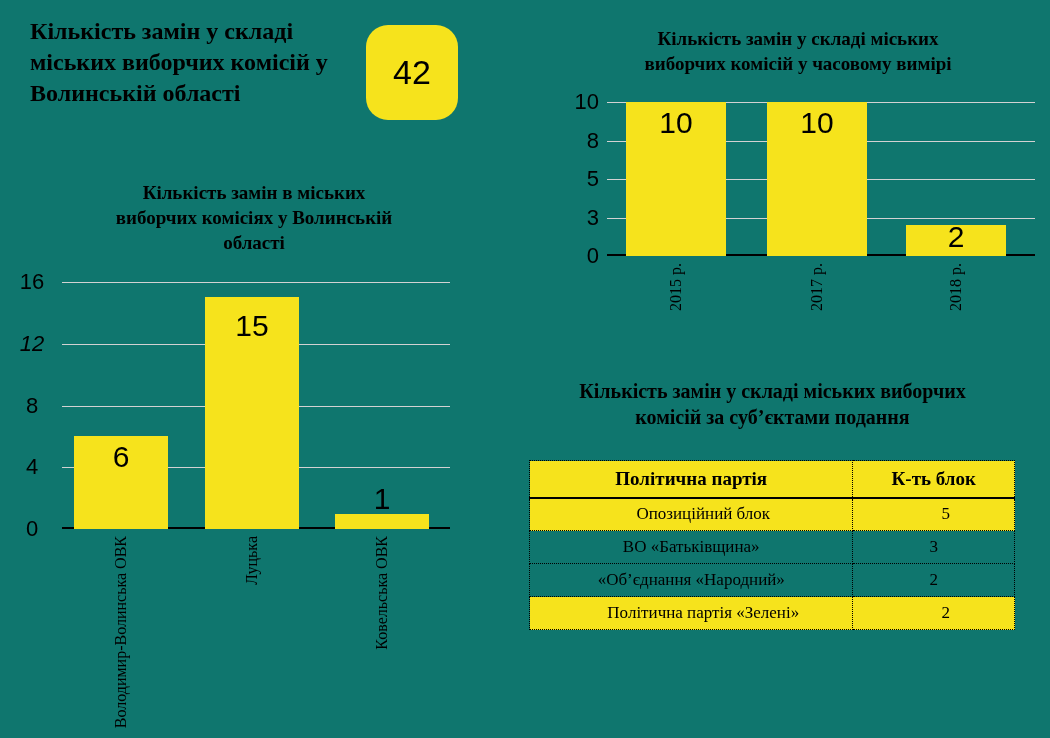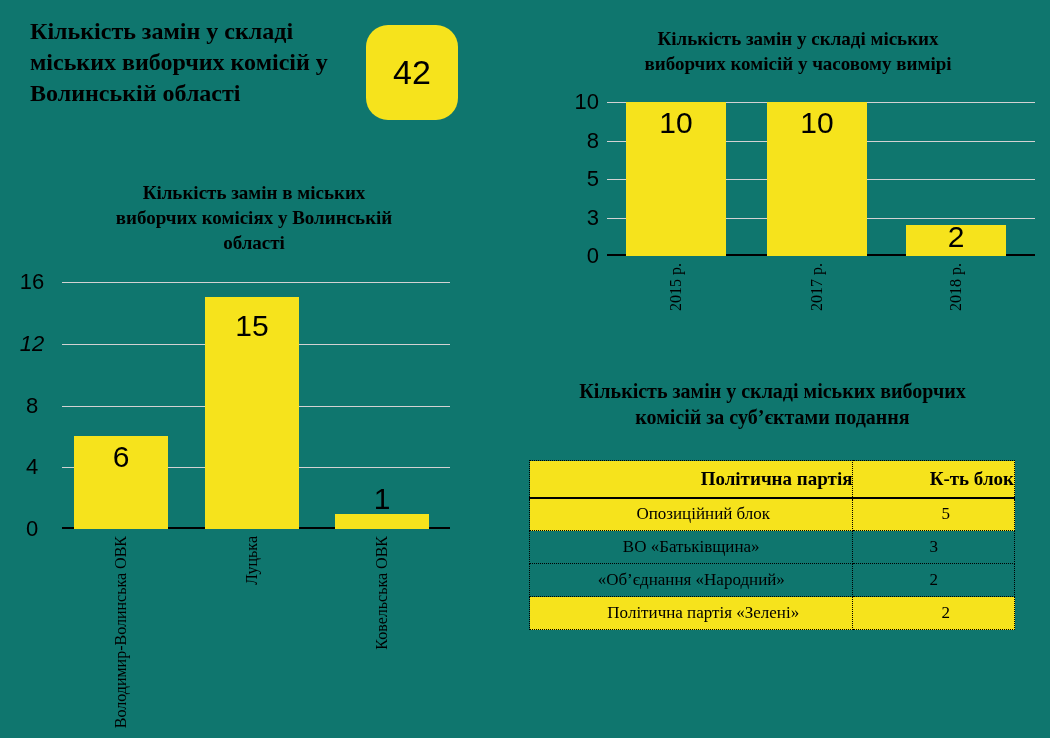--- a/index.html
+++ b/index.html
@@ -89,21 +89,21 @@
     border-collapse: collapse;
     table-layout: fixed;
   }
   .party-table col.c1 { width: 66.7%; }
   .party-table th {
     background: var(--yellow);
     border: 1px dotted #000;
     border-bottom: 2px solid #000;
     font: bold 19px "Liberation Serif", "DejaVu Serif", serif;
     height: 37px;
-    text-align: right;
+    text-align: center;
     padding: 0;
   }
   .party-table td {
     border: 1px dotted #000;
     font: 17px "Liberation Serif", "DejaVu Serif", serif;
     height: 33px;
     text-align: center;
     padding: 0;
   }
   .party-table tr.row-yellow td { background: var(--yellow); padding-left: 24px; }

